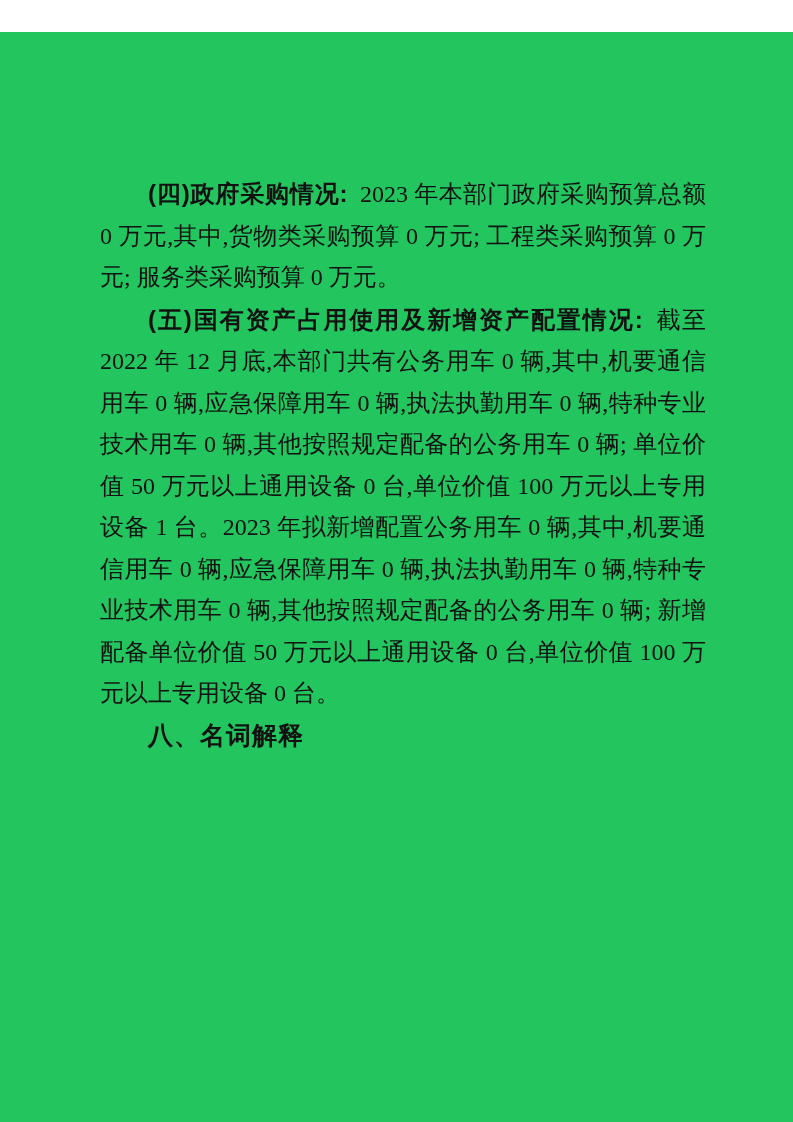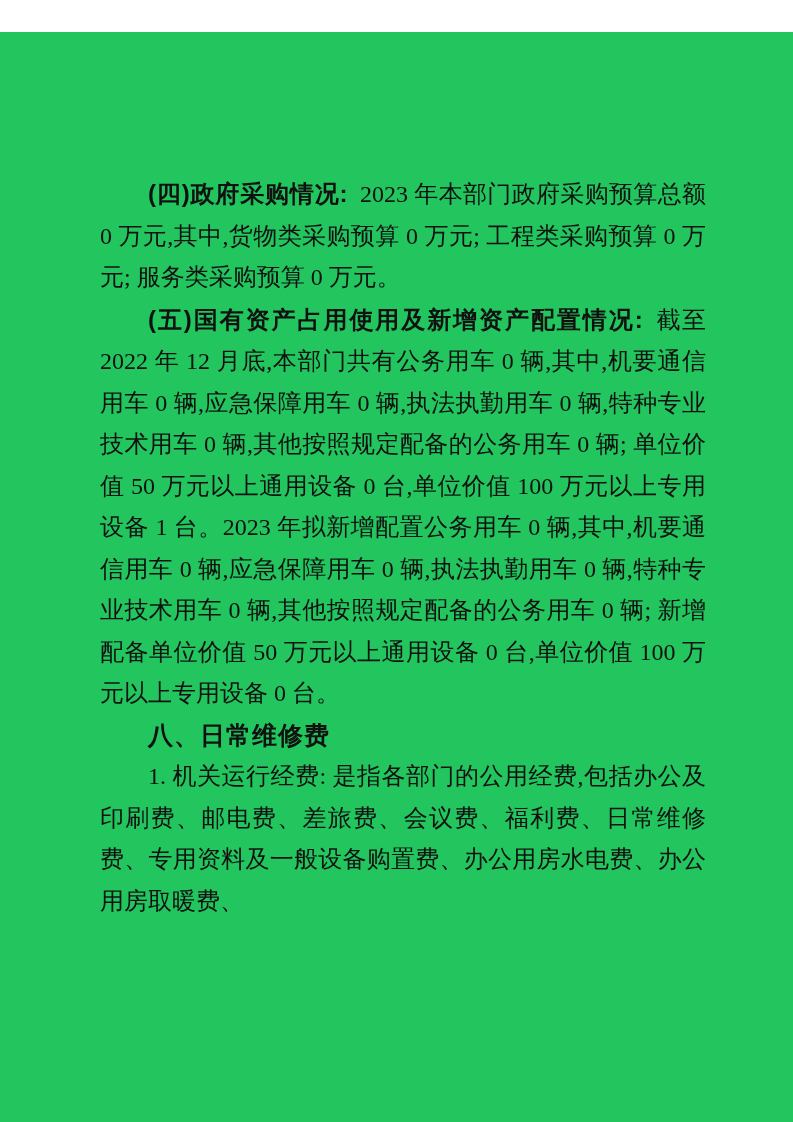--- a/index.html
+++ b/index.html
@@ -53,18 +53,17 @@
 <body>
 
 <div class="page">
   <div class="content">
 
     <p class="para"><span class="lead">(四)政府采购情况:</span><span>2023 年本部门政府采购预算总额 0 万元,其中,货物类采购预算 0 万元; 工程类采购预算 0 万元; 服务类采购预算 0 万元。</span></p>
 
     <p class="para"><span class="lead">(五)国有资产占用使用及新增资产配置情况:</span><span>截至 2022 年 12 月底,本部门共有公务用车 0 辆,其中,机要通信用车 0 辆,应急保障用车 0 辆,执法执勤用车 0 辆,特种专业技术用车 0 辆,其他按照规定配备的公务用车 0 辆; 单位价值 50 万元以上通用设备 0 台,单位价值 100 万元以上专用设备 1 台。2023 年拟新增配置公务用车 0 辆,其中,机要通信用车 0 辆,应急保障用车 0 辆,执法执勤用车 0 辆,特种专业技术用车 0 辆,其他按照规定配备的公务用车 0 辆; 新增配备单位价值 50 万元以上通用设备 0 台,单位价值 100 万元以上专用设备 0 台。</span></p>
 
 
-    <p class="heading">八、日常维修费</p>
+    <p class="heading">八、名词解释</p>
 
-    <p class="para"><span>1.  机关运行经费: 是指各部门的公用经费,包括办公及印刷费、邮电费、差旅费、会议费、福利费、日常维修费、专用资料及一般设备购置费、办公用房水电费、办公用房取暖费、</span></p>
 
   </div>
 </div>
 
 </body></html>

